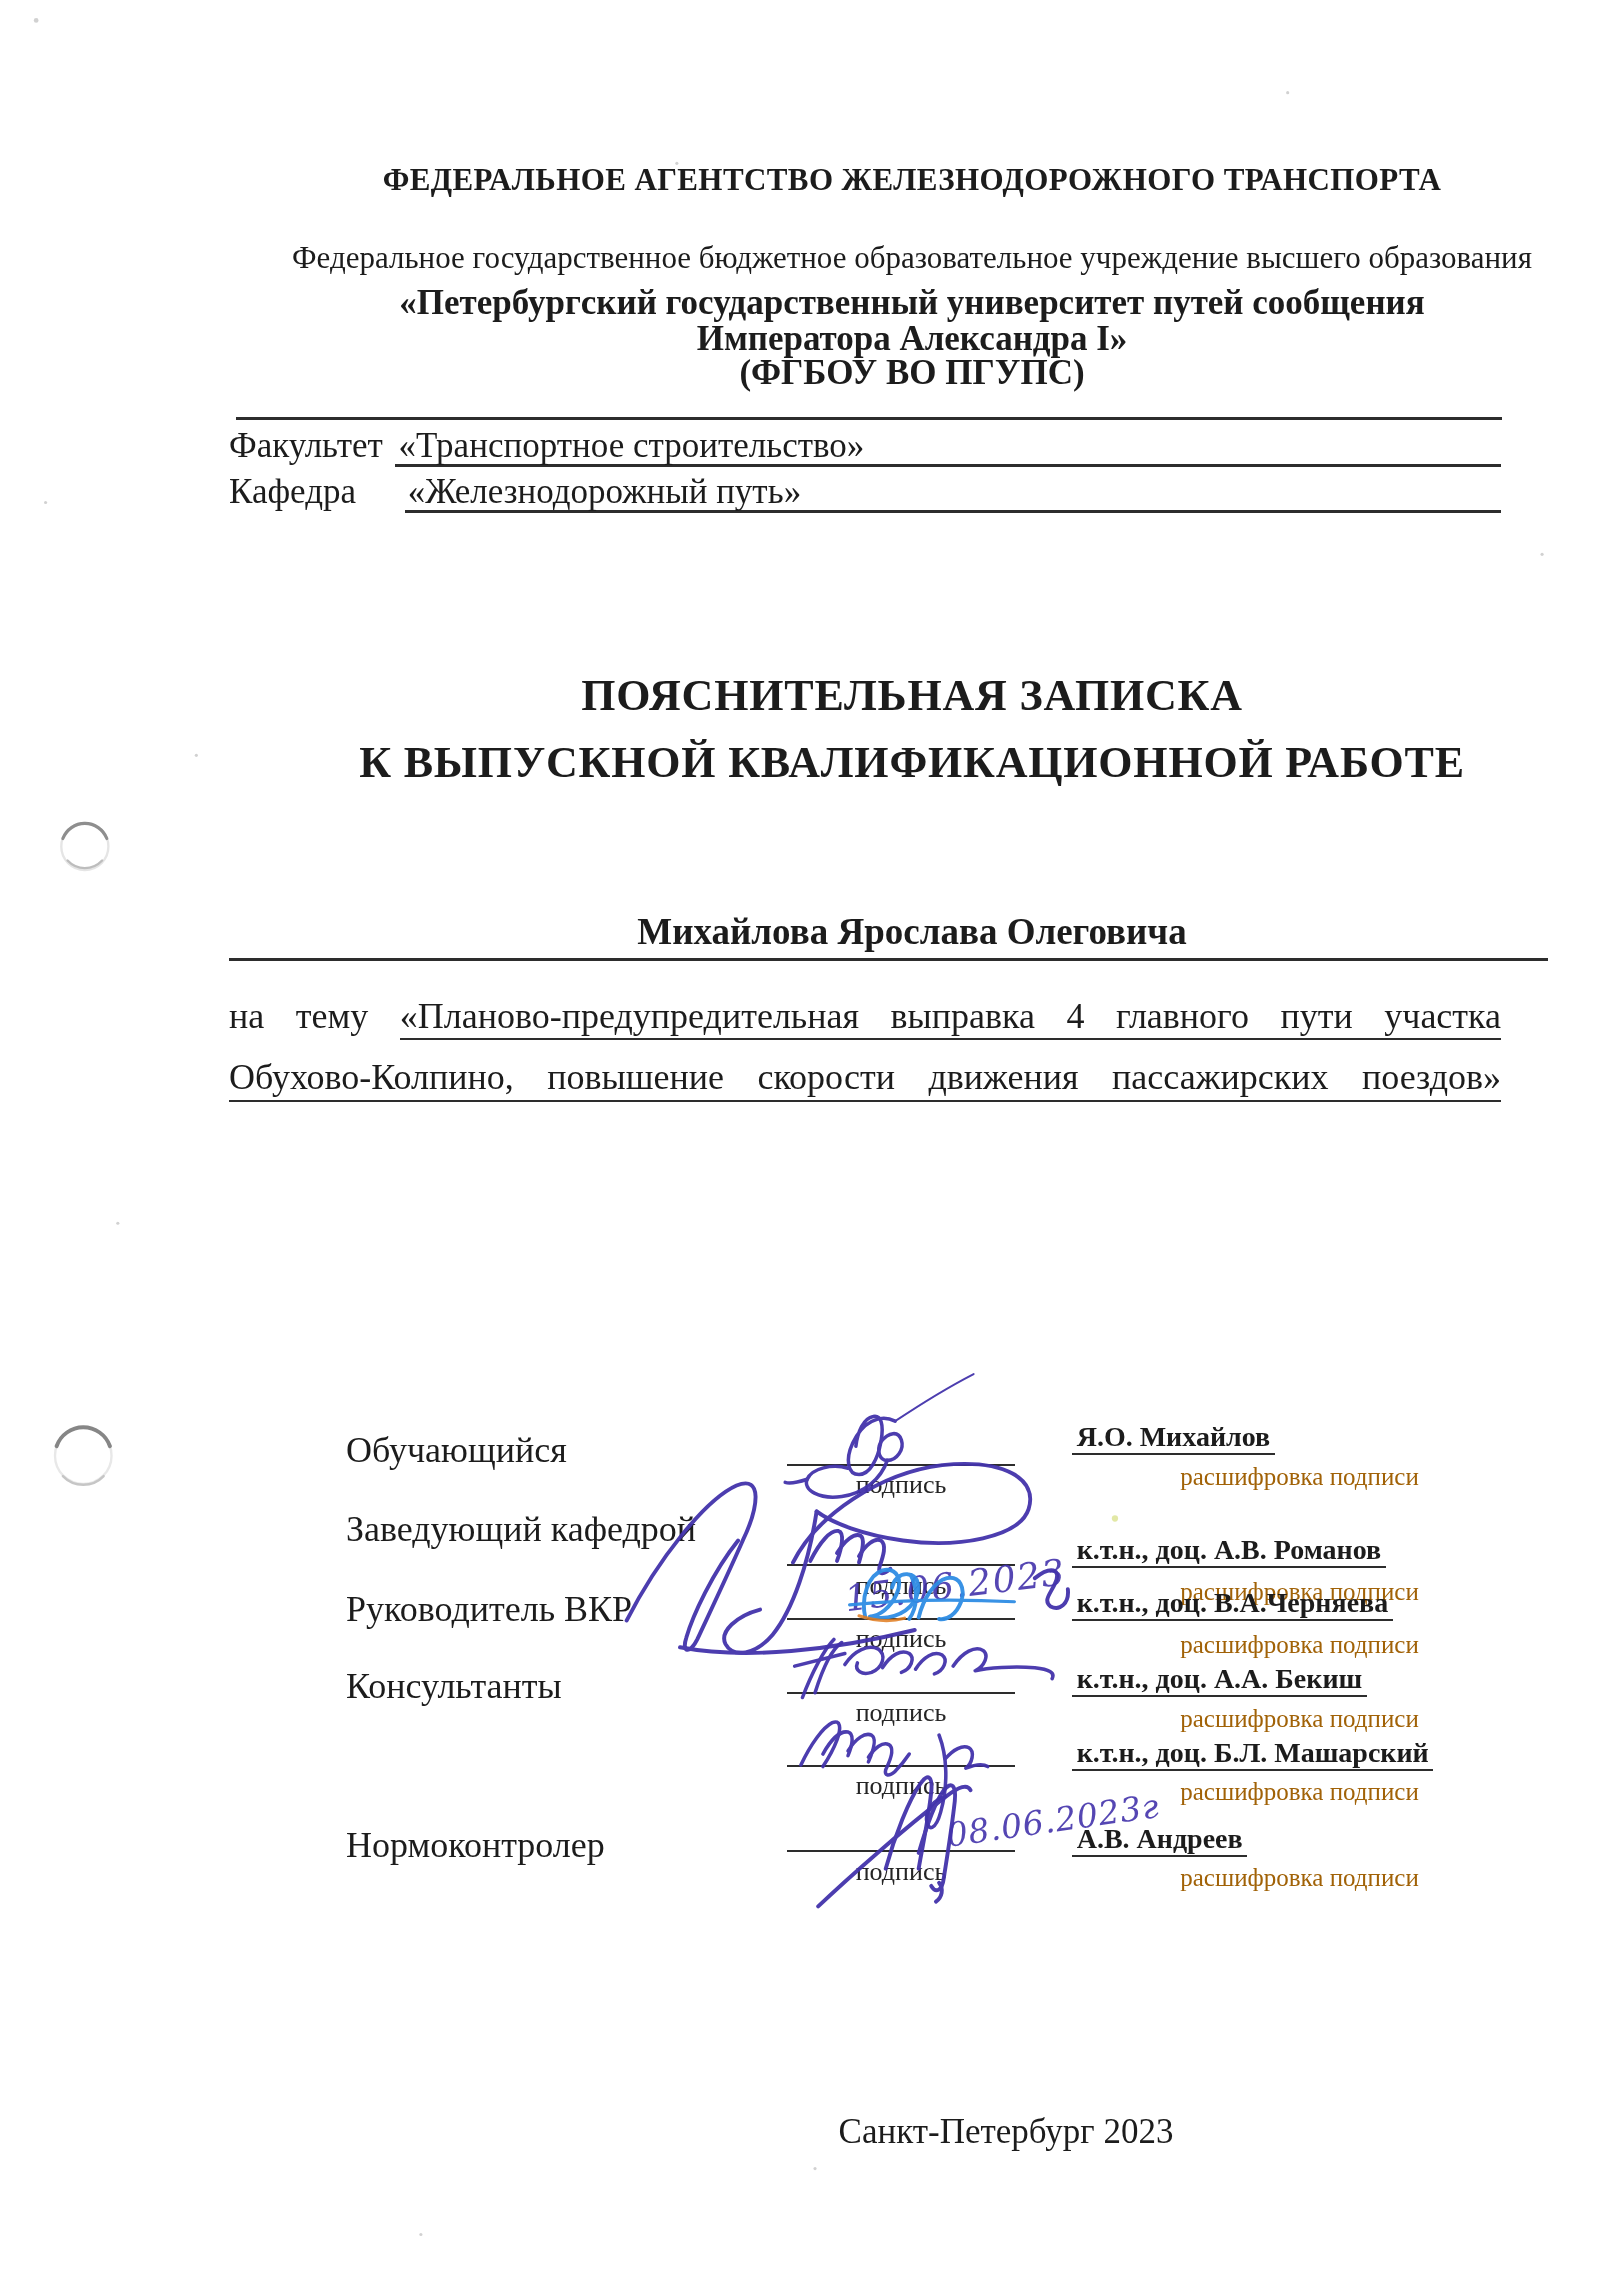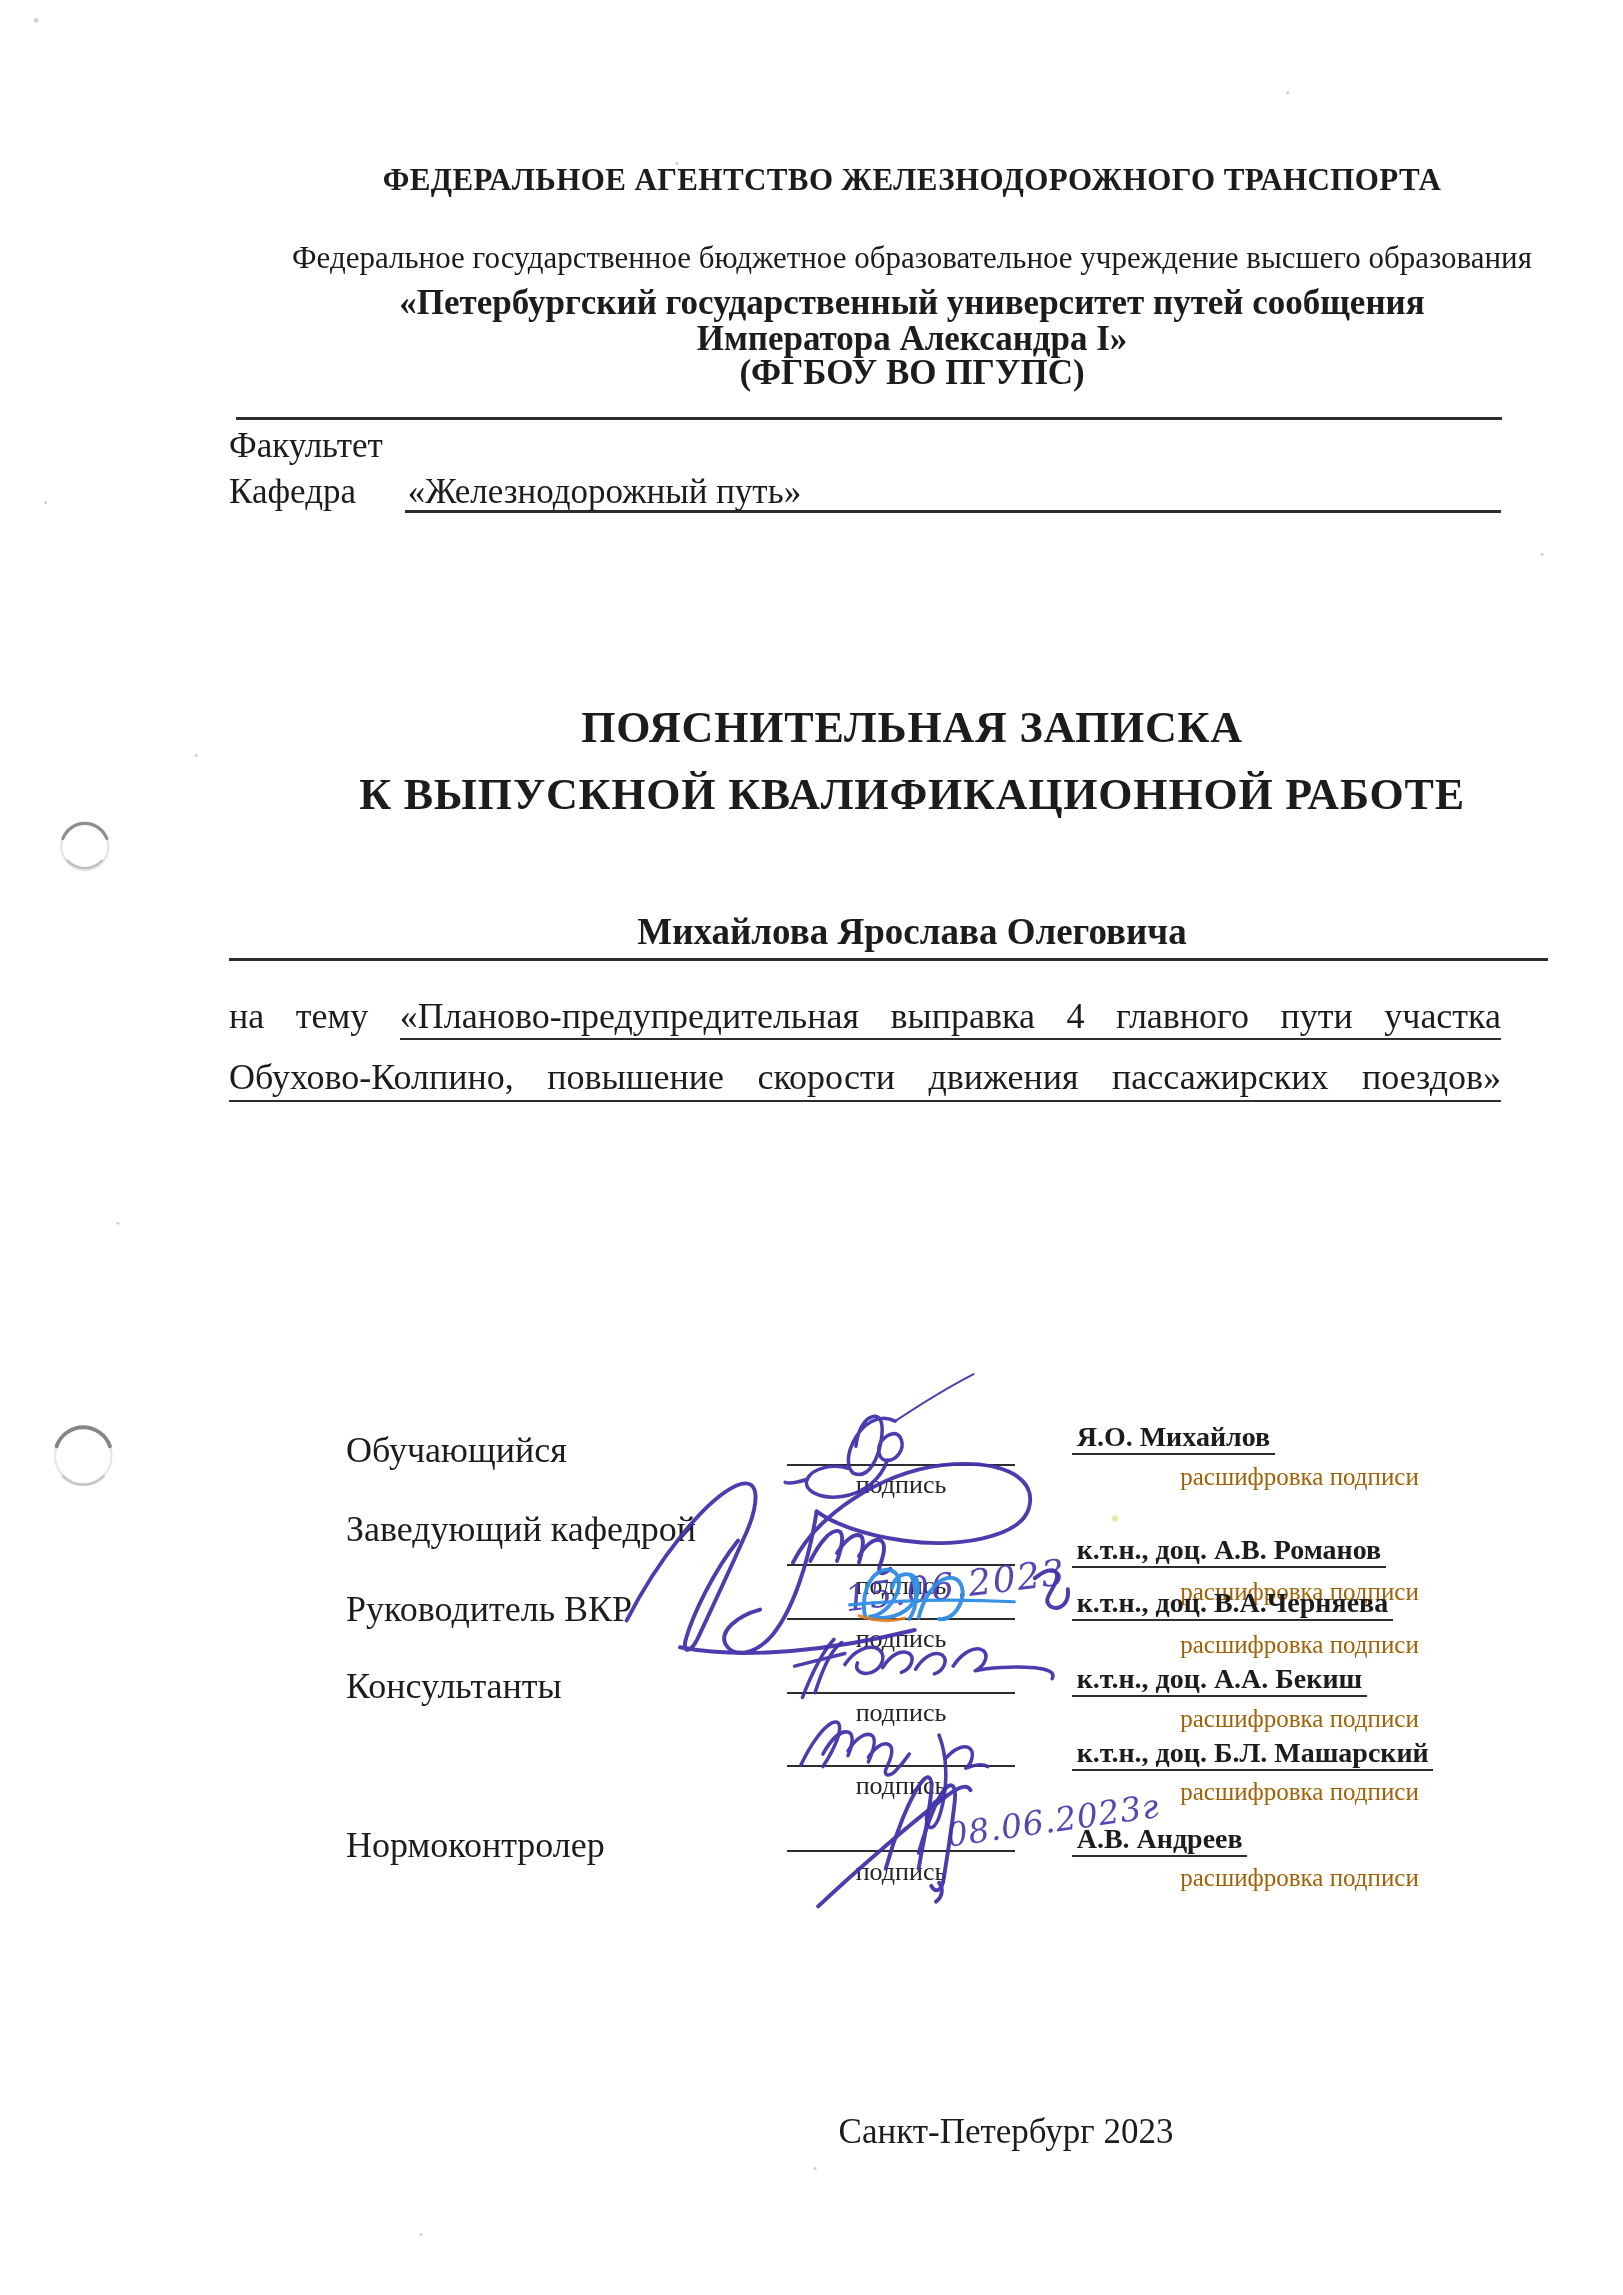--- a/index.html
+++ b/index.html
@@ -17,21 +17,21 @@
   .agency{top:162px;font-size:31px;line-height:36px;font-weight:700;letter-spacing:0.4px;}
   .inst-type{top:240px;font-size:31px;line-height:36px;}
   .uni-bold{font-size:35px;line-height:39px;font-weight:700;}
   .uni1{top:283px;} .uni2{top:319px;} .uni-abbr{top:353px;}
   .rule{background:#2d2d2d;}
   .top-rule{top:417px;left:236px;width:1266px;height:3.1px;}
   .aff-row{left:229px;width:1272px;display:flex;font-size:35px;line-height:36px;white-space:nowrap;}
   .aff-row-1{top:428px;} .aff-row-2{top:474px;gap:36px;}
   .aff-label{padding-right:12.6px;}
   .aff-field{flex:1;border-bottom:3.1px solid #2d2d2d;padding-left:3.1px;}
-  .title-line{font-size:44px;line-height:50px;font-weight:700;letter-spacing:0.8px;margin-top:32px;}
+  .title-line{font-size:44px;line-height:50px;font-weight:700;letter-spacing:0.8px;}
   .title1{top:671px;} .title2{top:738px;}
   .author{top:911px;font-size:37px;line-height:41px;font-weight:700;
           padding-bottom:6.3px;border-bottom:3.1px solid #2d2d2d;}
   .topic-l1{top:996px;font-size:36px;line-height:41px;
             text-align:justify;text-align-last:justify;white-space:normal;}
   .topic-underlined{border-bottom:2.4px solid #2d2d2d;padding-bottom:2px;}
   .topic-l2{top:1057px;font-size:36px;line-height:41px;
             text-align:justify;text-align-last:justify;white-space:normal;
             padding-bottom:1.6px;border-bottom:2.4px solid #2d2d2d;}
   .sig-role{left:346px;font-size:36px;line-height:42px;white-space:nowrap;}
@@ -51,20 +51,21 @@
   <div class="abs content-line centered agency">ФЕДЕРАЛЬНОЕ АГЕНТСТВО ЖЕЛЕЗНОДОРОЖНОГО ТРАНСПОРТА</div>
   <div class="abs content-line centered inst-type">Федеральное государственное бюджетное образовательное учреждение высшего образования</div>
   <div class="abs content-line centered uni-bold uni1">«Петербургский государственный университет путей сообщения</div>
   <div class="abs content-line centered uni-bold uni2">Императора Александра I»</div>
   <div class="abs content-line centered uni-bold uni-abbr">(ФГБОУ ВО ПГУПС)</div>
 
   <div class="abs rule top-rule"></div>
 
   <div class="abs aff-row aff-row-1">
     <span class="aff-label">Факультет</span>
+    <span class="aff-field">«Транспортное строительство»</span>
   </div>
   <div class="abs aff-row aff-row-2">
     <span class="aff-label">Кафедра</span>
     <span class="aff-field">«Железнодорожный путь»</span>
   </div>
 
   <div class="abs content-line centered title-line title1">ПОЯСНИТЕЛЬНАЯ ЗАПИСКА</div>
   <div class="abs content-line centered title-line title2">К ВЫПУСКНОЙ КВАЛИФИКАЦИОННОЙ РАБОТЕ</div>
 
   <div class="abs content-line centered author">Михайлова Ярослава Олеговича</div>

